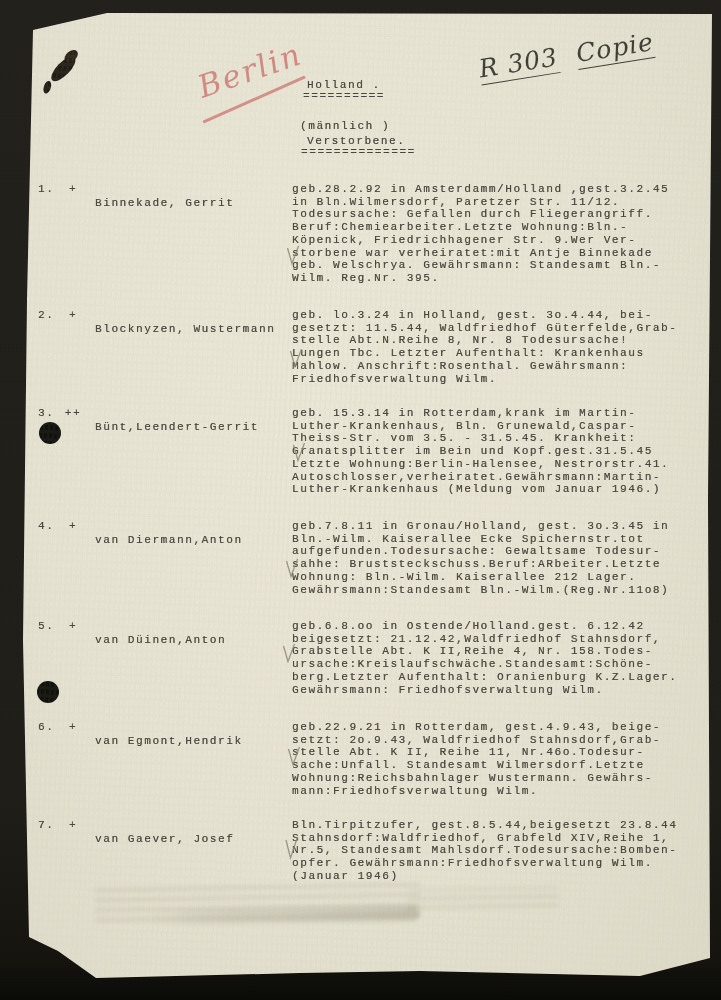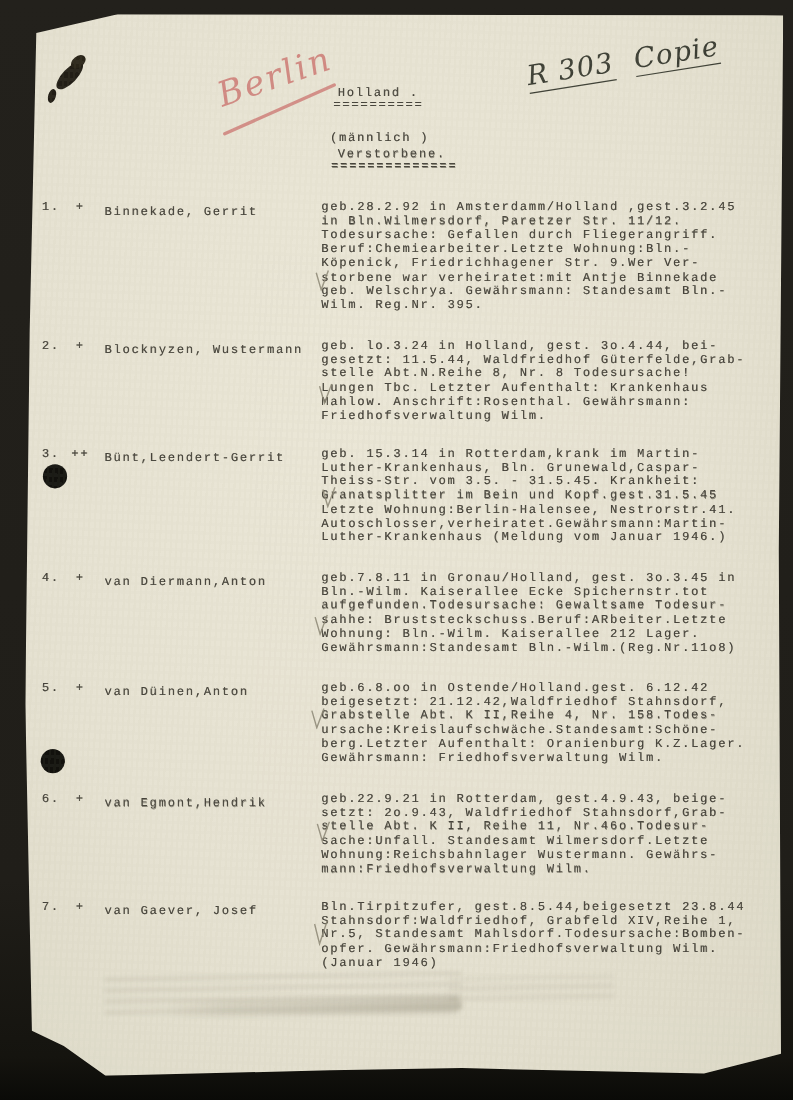--- a/index.html
+++ b/index.html
@@ -18,21 +18,21 @@
     background:repeating-linear-gradient(93deg,#b8b29a 0 2px,transparent 2px 5px),
                repeating-linear-gradient(2deg,#cfc9b2 0 3px,transparent 3px 8px);
   }
   .type{color:#45423a;font-size:11px;letter-spacing:1.6px;line-height:12.7px;
         text-shadow:.3px .2px .4px rgba(62,58,48,.55);}
   .abs{position:absolute;}
   .details{white-space:pre-line;width:416px;}
   .entry{position:absolute;left:0;width:721px;}
   .entry .num{position:absolute;left:38px;top:0;}
   .entry .sym{position:absolute;left:58px;top:0;width:30px;text-align:center;}
-  .entry .name{position:absolute;left:95px;top:4px;white-space:nowrap;}
+  .entry .name{position:absolute;left:95px;top:14px;white-space:nowrap;}
   .entry .details{position:absolute;left:292px;top:0;}
   .check{position:absolute;opacity:.85;}
   
   .hand-red{
     position:absolute;left:196px;top:52px;transform:rotate(-19deg);
     font-family:"DejaVu Serif",serif;font-style:italic;font-size:31px;
     color:#cf7f79;opacity:.9;letter-spacing:2px;
   }
   .hand-red-slash{position:absolute;left:198px;top:98px;width:112px;height:2.5px;
     background:#cf7f79;opacity:.85;transform:rotate(-24deg);border-radius:2px;}

